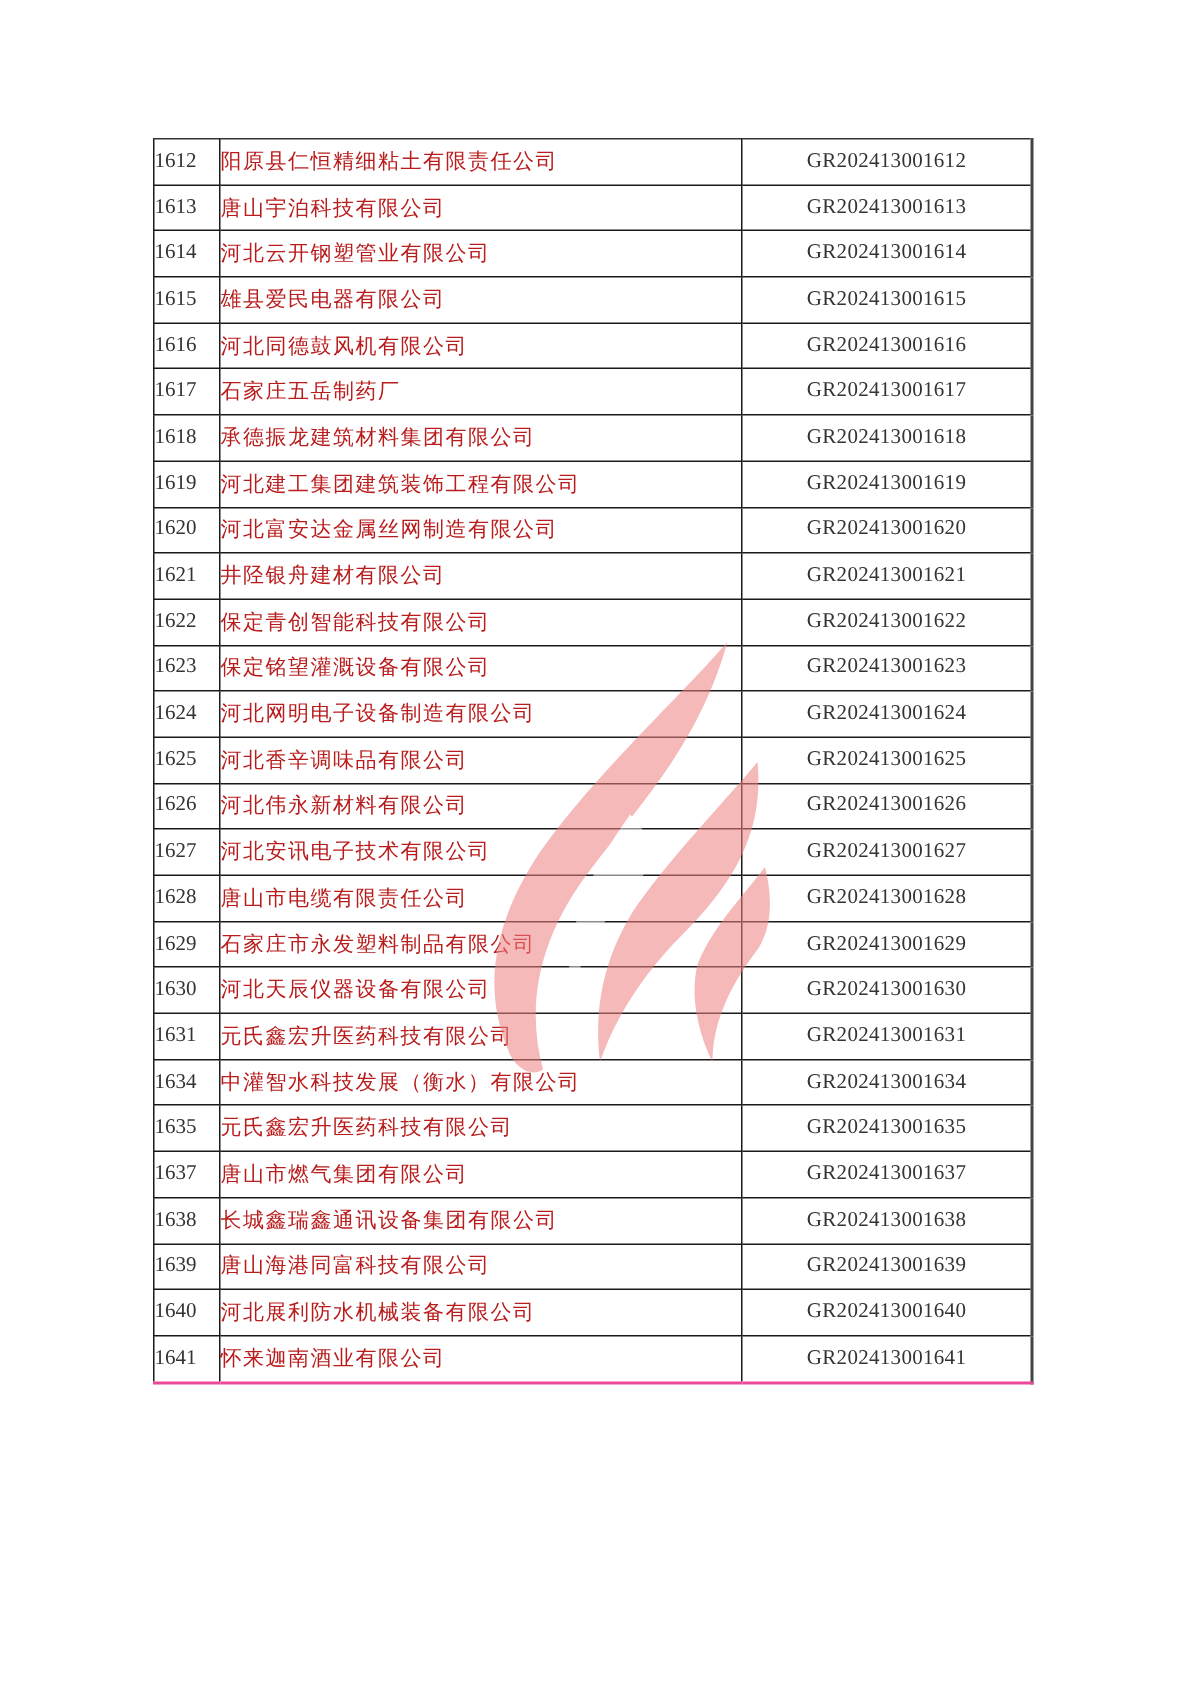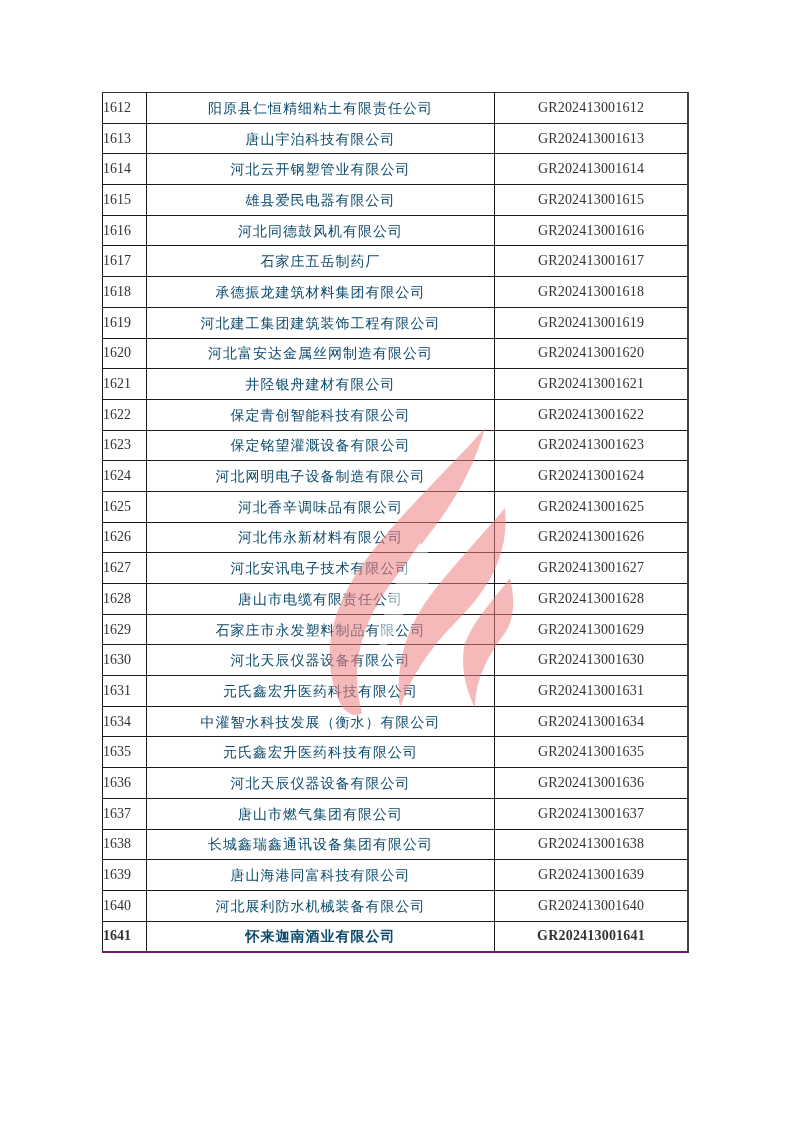--- a/index.html
+++ b/index.html
@@ -14,24 +14,24 @@
       position: absolute; left: 102px; top: 92px;
       width: 587px; border-collapse: collapse; table-layout: fixed;
       z-index: 1;
     }
     table.list td {
       border: 1px solid #1a1a1a;
       height: 29.7px; padding: 0; vertical-align: middle;
       font-size: 14px; line-height: 14px;
     }
     table.list tr:first-child td { border-top: 1.5px solid #333; }
-    table.list tr:last-child td { border-bottom: 2px solid #701a75; font-weight: bold; }
+    table.list tr:last-child td { border-bottom: 2px solid #ec4899; }
     table.list td:last-child { border-right: 2px solid #444; margin-left: 48px; }
     td.idx { width: 43px; text-align: left; padding-left: 4px; font-family: "Liberation Serif", "DejaVu Serif", serif; font-size: 14.5px; color: #333; }
-    td.name { width: 347px; text-align: center; font-family: "DejaVu Sans", sans-serif; font-size: 14px; color: #0c4a6e; letter-spacing: 1px; }
+    td.name { width: 347px; text-align: left; font-family: "DejaVu Sans", sans-serif; font-size: 14px; color: #b91c1c; letter-spacing: 1px; }
     td.code { text-align: center; font-family: "Liberation Serif", "DejaVu Serif", serif; font-size: 14px; color: #333; letter-spacing: 0.2px; }
     .watermark {
       position: absolute; left: 300px; top: 428px; width: 215px; height: 290px;
       z-index: 2; pointer-events: none; opacity: 0.55;
     }
   </style>
 </head>
 <body>
 
 <div class="page">
@@ -141,25 +141,20 @@
           <td class="idx">1634</td>
           <td class="name">中灌智水科技发展（衡水）有限公司</td>
           <td class="code">GR202413001634</td>
         </tr>
         <tr>
           <td class="idx">1635</td>
           <td class="name">元氏鑫宏升医药科技有限公司</td>
           <td class="code">GR202413001635</td>
         </tr>
         <tr>
-          <td class="idx">1636</td>
-          <td class="name">河北天辰仪器设备有限公司</td>
-          <td class="code">GR202413001636</td>
-        </tr>
-        <tr>
           <td class="idx">1637</td>
           <td class="name">唐山市燃气集团有限公司</td>
           <td class="code">GR202413001637</td>
         </tr>
         <tr>
           <td class="idx">1638</td>
           <td class="name">长城鑫瑞鑫通讯设备集团有限公司</td>
           <td class="code">GR202413001638</td>
         </tr>
         <tr>

